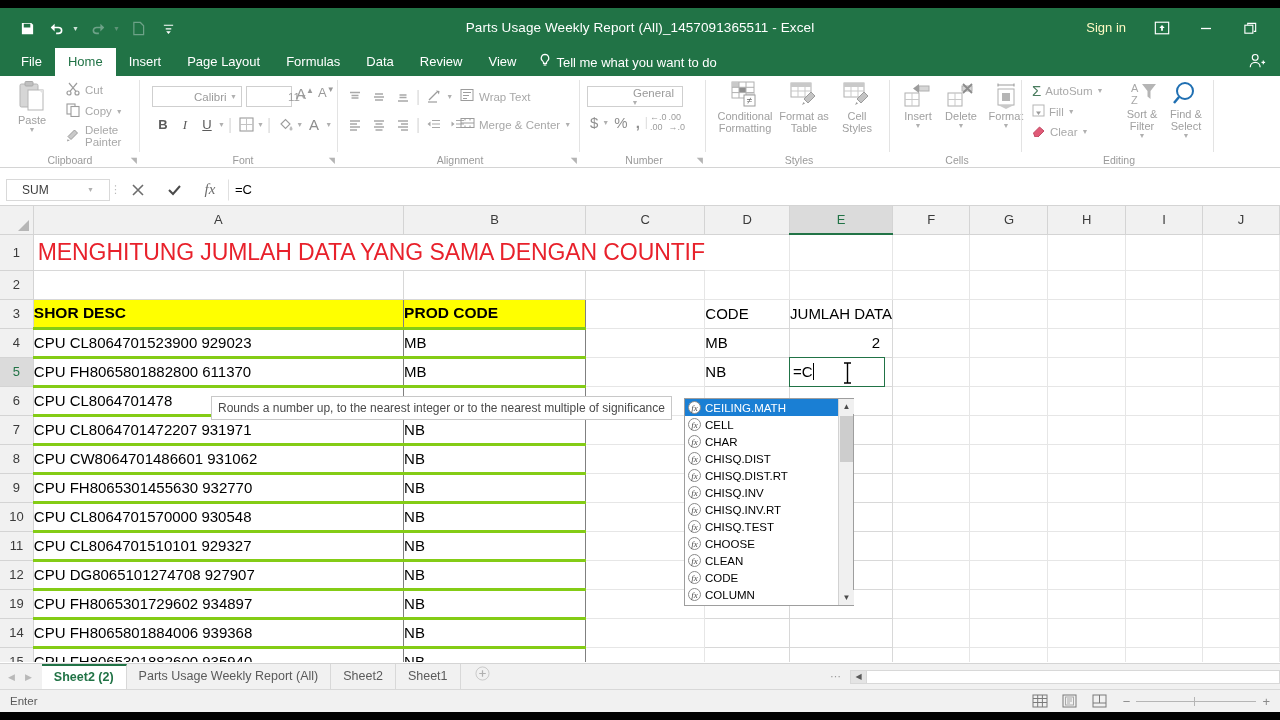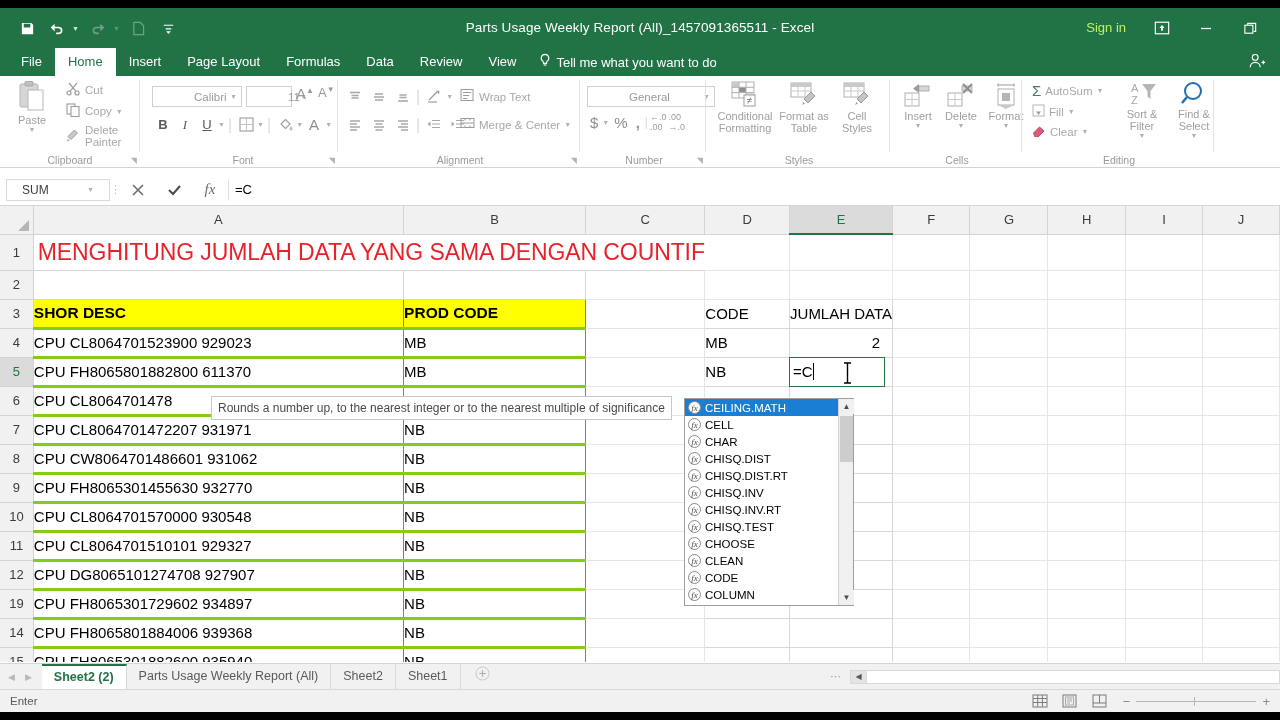--- a/index.html
+++ b/index.html
@@ -23,21 +23,21 @@
   }
   .qat-btn.dim { color: #7fae93; }
   .qat-caret { font-size: 7px; color: #cfe3d8; margin-left: -2px; margin-right: 2px; }
   .qat-caret.dim { color: #5e9377; }
   .title-text {
     position: absolute; left: 0; top: 0; width: 1280px; height: 40px;
     line-height: 40px; text-align: center; font-size: 13.5px; color: #fff;
     letter-spacing: .1px;
   }
   .win-right { position: absolute; right: 8px; top: 0; height: 40px; display: flex; align-items: center; }
-  .signin { font-size: 13px; color: #bef264; padding: 0 14px; height: 30px; line-height: 30px; }
+  .signin { font-size: 13px; color: #fef9c3; padding: 0 14px; height: 30px; line-height: 30px; }
   .win-btn { width: 44px; height: 30px; display: flex; align-items: center; justify-content: center; color: #fff; }
 
   
   .tabstrip {
     position: absolute; left: 0; top: 48px; width: 1280px; height: 28px;
     background: #217346;
   }
   .tabs { display: flex; align-items: stretch; height: 28px; padding-left: 8px; }
   .tab {
     font-size: 13px; color: #fff; padding: 0 13px; height: 28px; line-height: 28px;
@@ -461,21 +461,21 @@
         </span>
         <span>Merge &amp; Center</span>
         <span class="caret">▼</span>
       </div>
       <div class="glabel">Alignment</div>
       <span class="gexp">◥</span>
       <div class="gdiv"></div>
     </div>
 
     <div class="rgroup" style="left:582px; width:124px;">
-      <div class="combo" style="position:absolute; left:5px; top:10px; width:128px;">
+      <div class="combo" style="position:absolute; left:5px; top:10px; width:96px;flex-direction:column;">
         <span class="cv">General</span>
         <span class="caret">▼</span>
       </div>
       <div style="position:absolute; left:6px; top:36px; display:flex; align-items:center; gap:2px; font-size:15px; color:#8e8e8e;">
         <span style="padding:0 2px;">$</span>
         <span class="caret">▼</span>
         <span style="padding:0 3px;">%</span>
         <span style="padding:0 3px; font-weight:bold;">,</span>
         <span style="color:#dcdcdc; font-size:12px;">|</span>
         <span style="font-size:9px; color:#9c9c9c;">←.0<br>.00</span>
@@ -587,21 +587,21 @@
       </div>
       <div class="big-btn" style="position:absolute; left:96px; top:4px; width:44px;">
         <svg width="32" height="28" viewBox="0 0 32 28">
           <text x="5" y="12" font-size="11" fill="#a8a8a8" font-family="Liberation Sans">A</text>
           <text x="5" y="24" font-size="11" fill="#a8a8a8" font-family="Liberation Sans">Z</text>
           <path fill="#b5b5b5" d="M16 4h14l-5.5 7v8l-3-2.5V11z"></path>
         </svg>
         <span class="big-lbl">Sort &amp; Filter</span>
         <span class="caret">▼</span>
       </div>
-      <div class="big-btn" style="position:absolute; left:148px; top:4px; width:44px;">
+      <div class="big-btn" style="position:absolute; left:140px; top:4px; width:44px;">
         <svg width="32" height="28" viewBox="0 0 32 28">
           <circle cx="15" cy="11" r="8" fill="none" stroke="#1f6fb2" stroke-width="2"></circle>
           <path stroke="#1f6fb2" stroke-width="2.5" d="m9 17-5 6"></path>
         </svg>
         <span class="big-lbl">Find &amp; Select</span>
         <span class="caret">▼</span>
       </div>
       <div class="glabel">Editing</div>
       <div class="gdiv"></div>
     </div>

